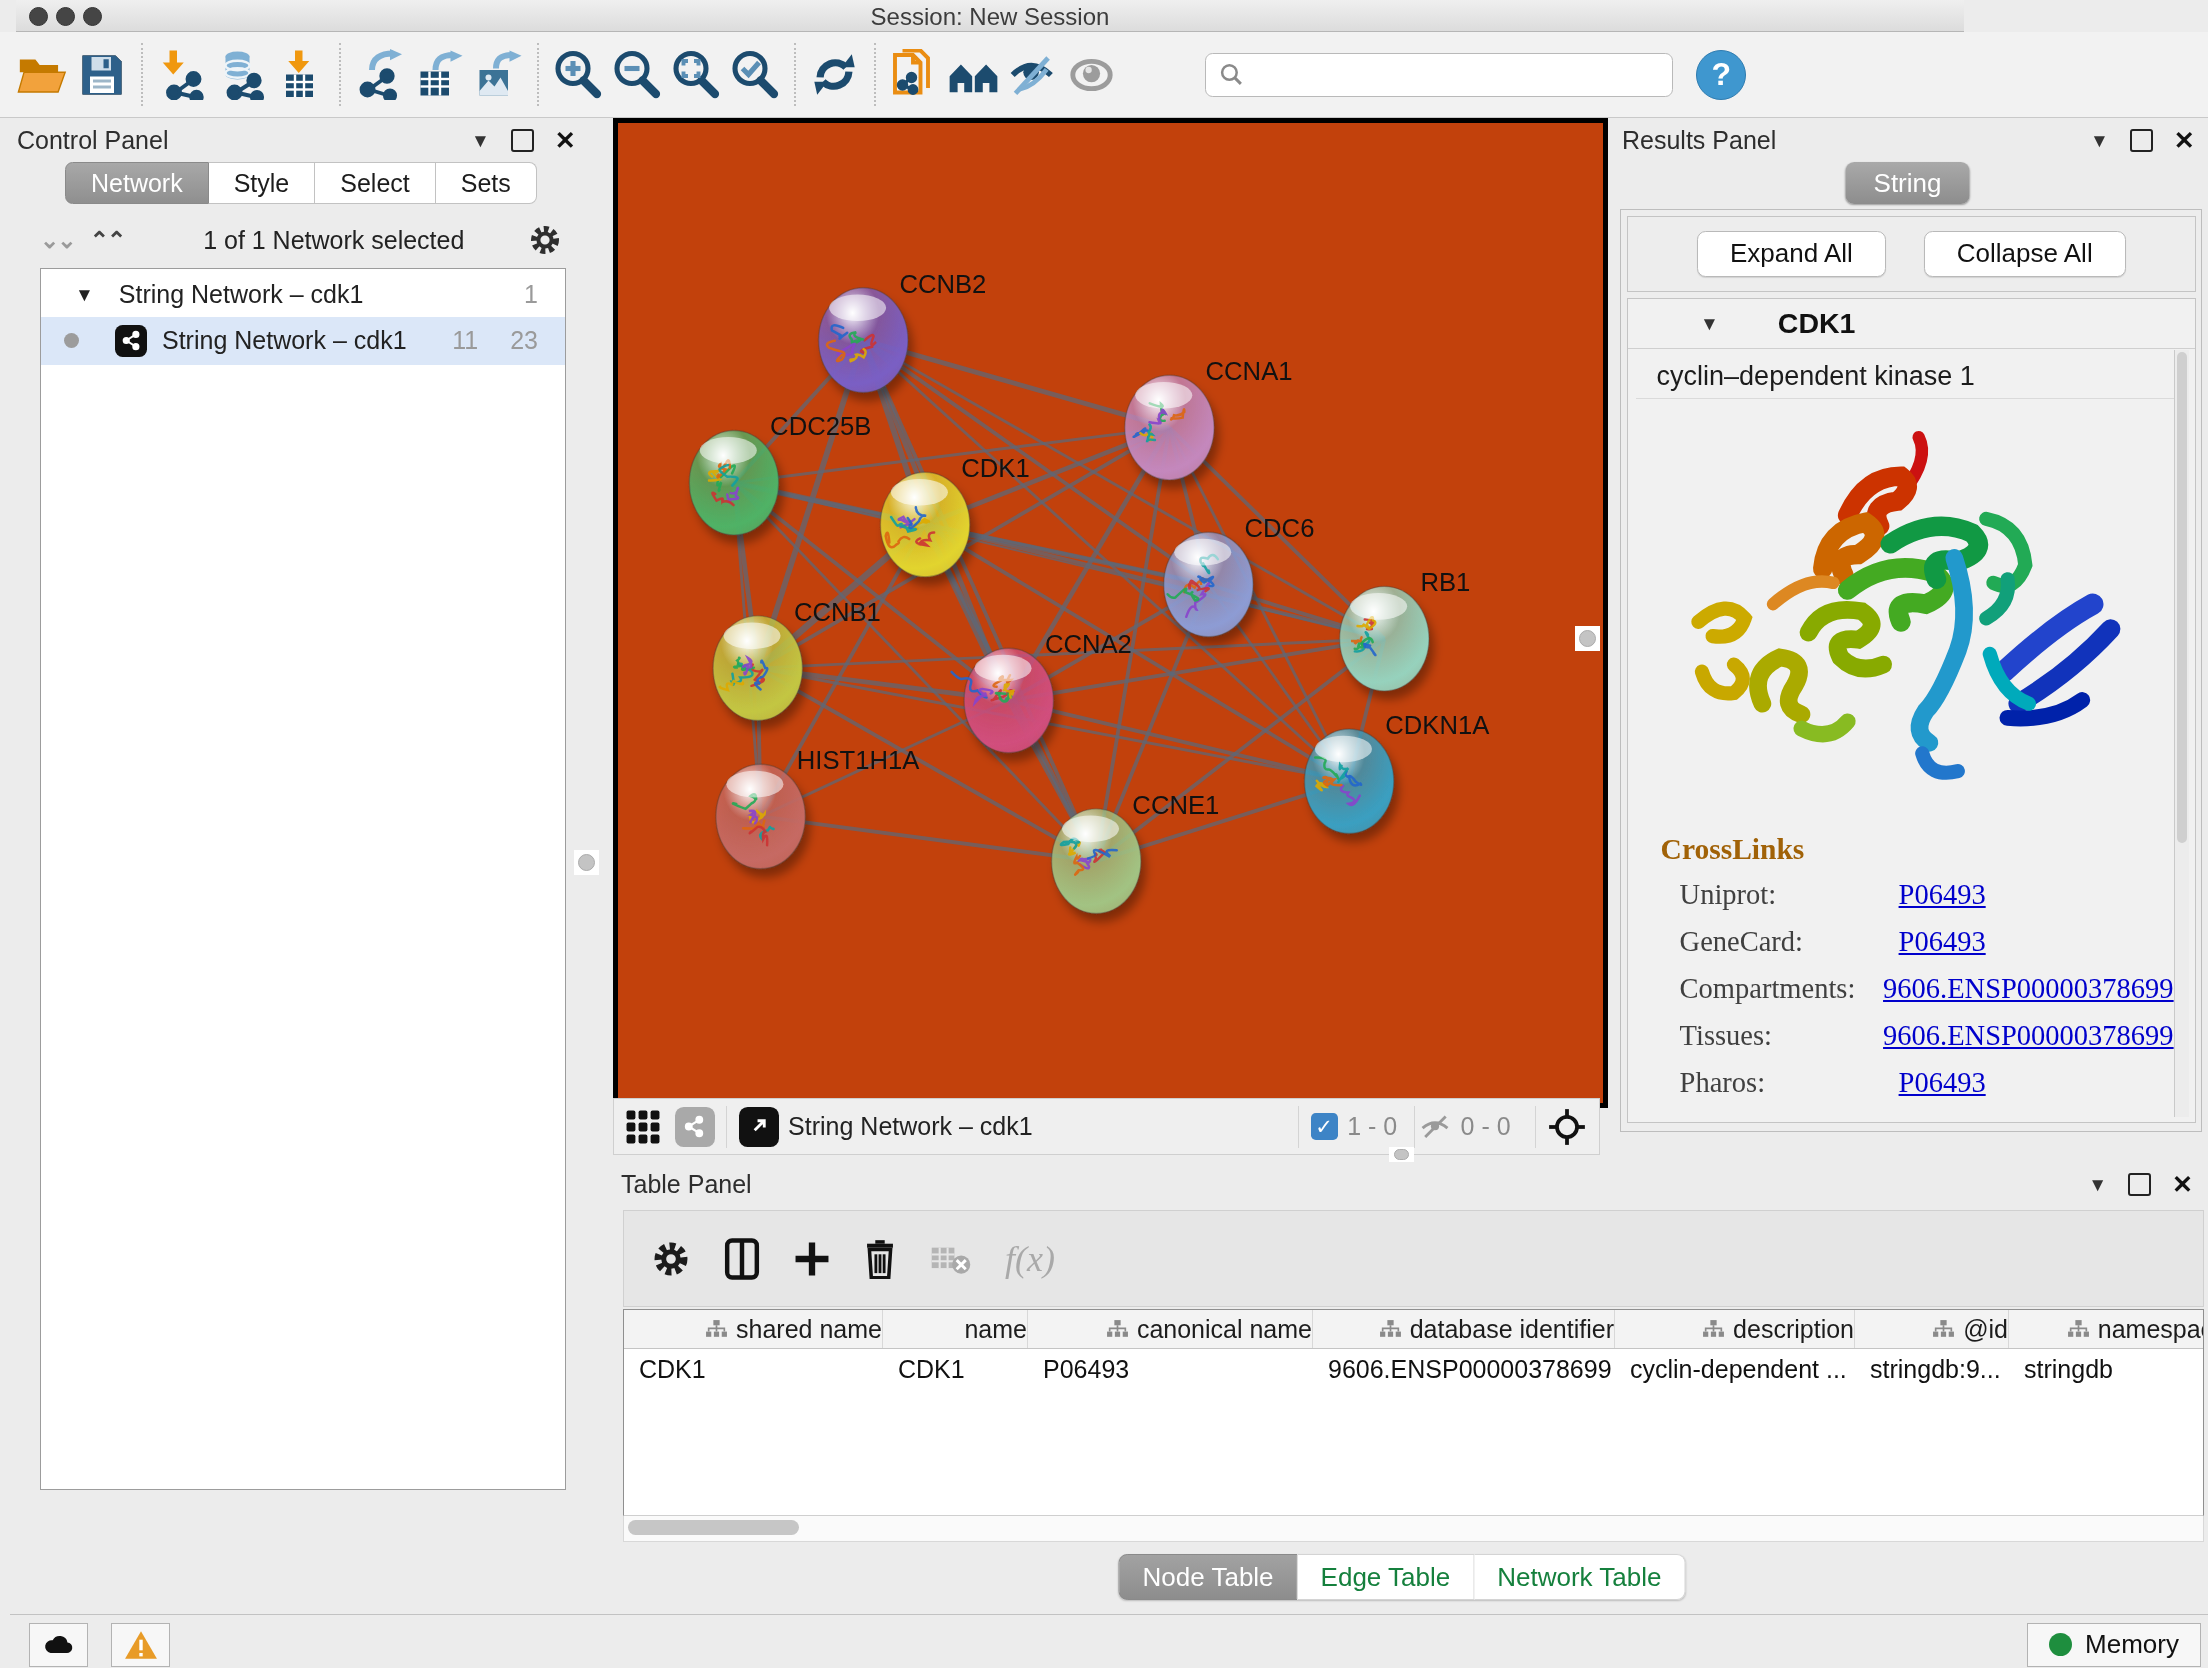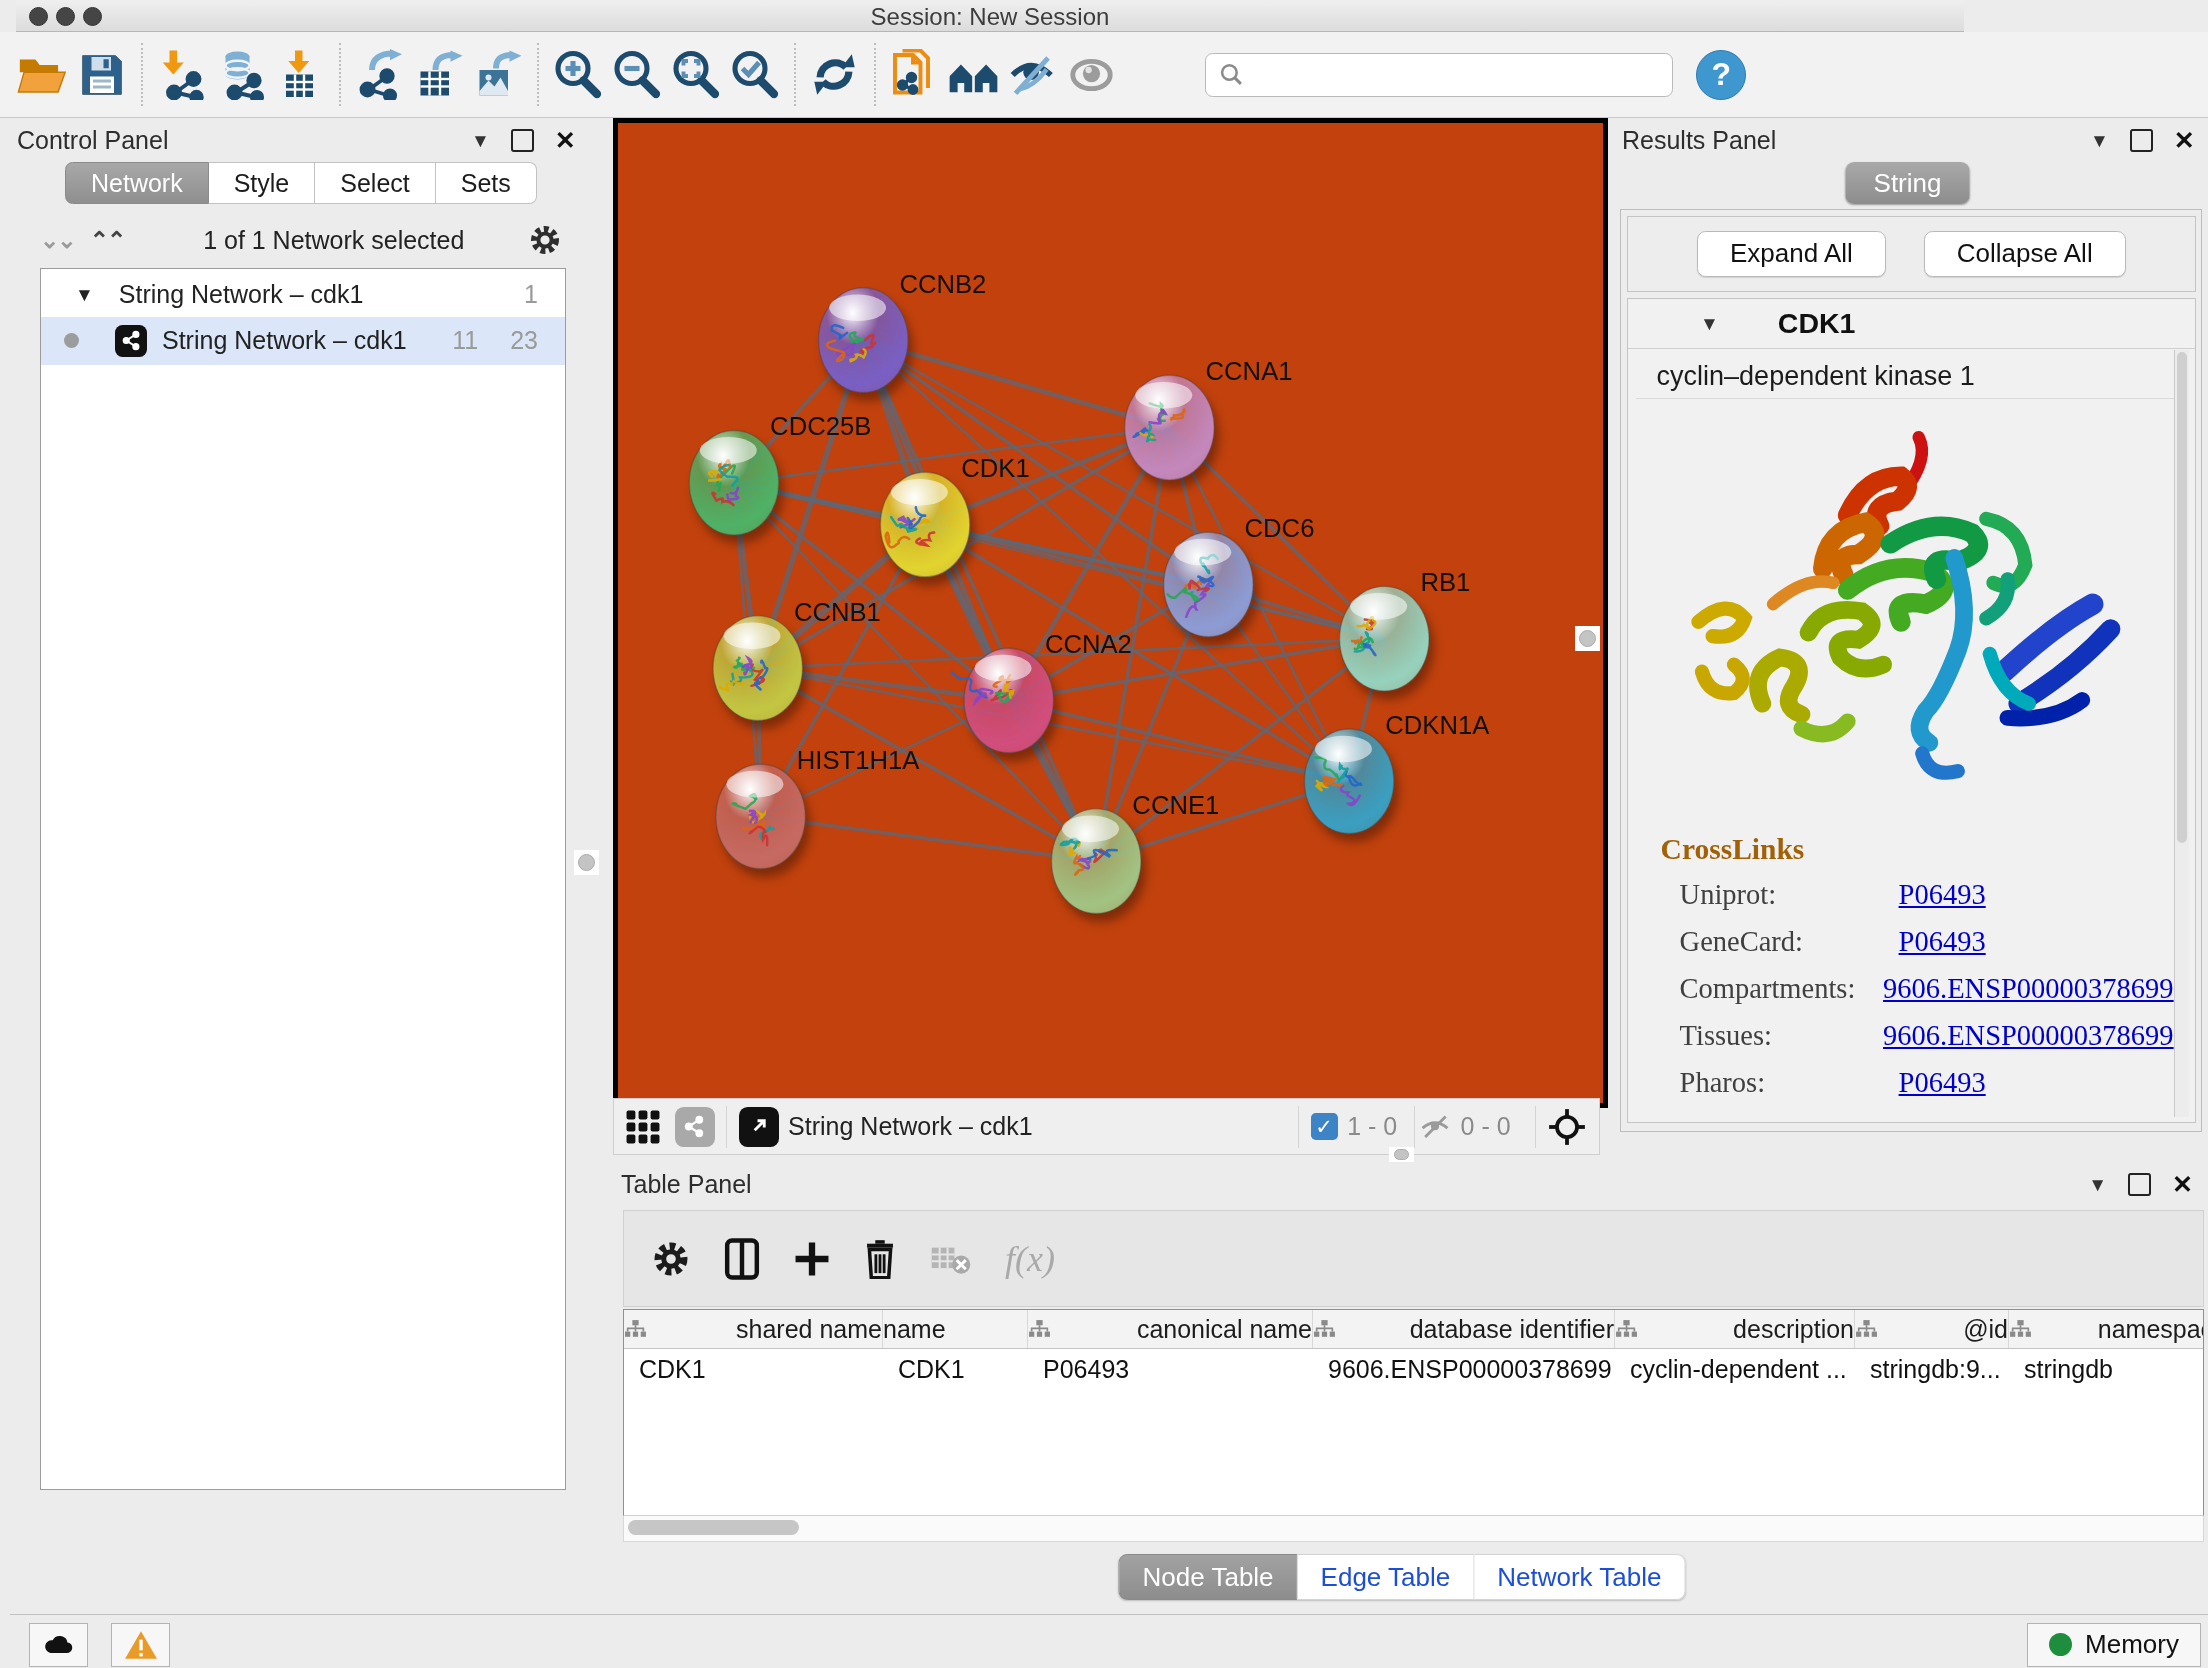--- a/index.html
+++ b/index.html
@@ -107,32 +107,32 @@
 
   
   .tp{left:596px;top:1166px;width:1612px;height:447px}
   .tp-head{position:absolute;left:25px;top:3.8px;right:15px;display:flex;justify-content:space-between;align-items:center}
   .tp-toolbar{position:absolute;left:27px;top:44px;right:3.8px;height:95px;background:#e6e6e6;
      border:1px solid #d0d0d0;display:flex;align-items:center;gap:32px;padding-left:27px}
   .fx{font-family:"Liberation Serif",serif;font-style:italic;font-size:36px;color:#a9a9a9}
   .tbl{position:absolute;left:27px;top:143px;right:3.8px;height:205px;background:#fff;
      border:1.9px solid #8f8f8f;border-bottom:1px solid #cfcfcf;overflow:hidden}
   .tbl-head{display:flex;background:#f3f3f3;border-bottom:1px solid #c4c4c4;height:38px}
-  .th{display:flex;align-items:center;justify-content:space-between;gap:8px;font-size:25px;color:#1c1c1c;
+  .th{display:flex;align-items:center;justify-content:flex-end;gap:8px;font-size:25px;color:#1c1c1c;
      border-right:1px solid #d8d8d8;box-sizing:border-box;overflow:hidden;white-space:nowrap;flex:none}
   .tbl-row{display:flex;height:40px;align-items:center}
   .td{font-size:25px;color:#111;padding-left:15px;box-sizing:border-box;overflow:hidden;
      white-space:nowrap;flex:none}
   .hscroll{position:absolute;left:27px;right:3.8px;top:350px;height:25px;background:#fafafa;
      border:1px solid #d8d8d8;border-top:none}
   .hthumb{position:absolute;left:3.8px;top:3.8px;width:171px;height:15px;border-radius:7.6px;background:#c6c6c6}
   .tp-tabs{position:absolute;left:50%;transform:translateX(-50%);top:388px;display:flex;
      box-shadow:0 1px 1.9px rgba(0,0,0,.2);border-radius:8.6px}
   .tp-tabs .tab{height:44px;padding:0 23px;display:flex;align-items:center;font-size:26px;
-     background:#fff;border:1px solid #d4d4d4;border-left:none;color:#1d4ed8}
+     background:#fff;border:1px solid #d4d4d4;border-left:none;color:#15803d}
   .tp-tabs .tab:first-child{border-left:1px solid #d4d4d4;border-radius:8.6px 0 0 8.6px}
   .tp-tabs .tab:last-child{border-radius:0 8.6px 8.6px 0}
   .tp-tabs .tab.sel{background:linear-gradient(#a2a2a2,#8d8d8d);color:#fff;border-color:#8a8a8a}
 
   
   .statusbar{left:10px;top:1614px;width:2208px;height:54px;background:#ececec;border-top:1.9px solid #c2c2c2}
   .sb-btn{position:absolute;top:7.6px;width:57px;height:42px;background:#f7f7f7;border:1.9px solid #b3b3b3;
      display:flex;align-items:center;justify-content:center}
   .mem-btn{position:absolute;right:17px;top:7.6px;height:42px;padding:0 21px;background:#f7f7f7;
      border:1.9px solid #b3b3b3;display:flex;align-items:center;gap:13.3px;font-size:26px;color:#111}

